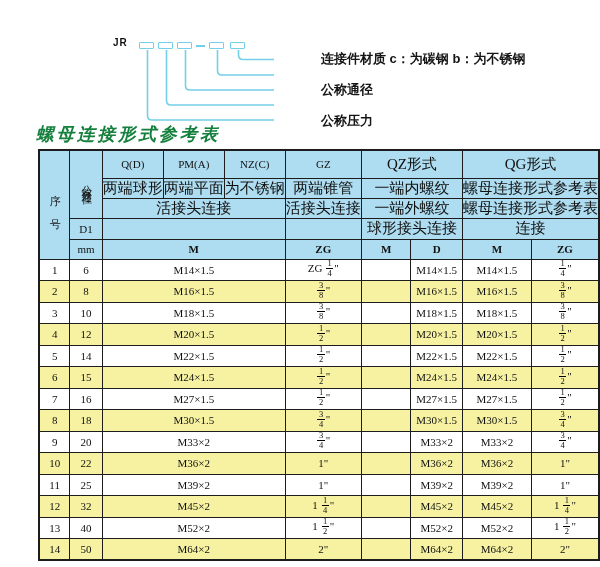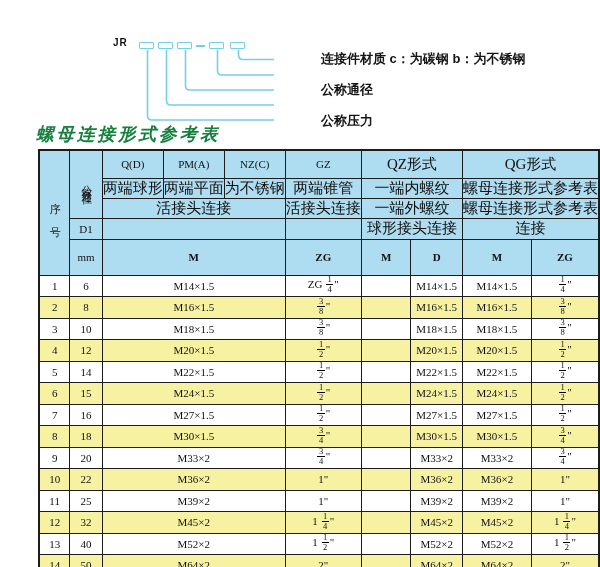--- a/index.html
+++ b/index.html
@@ -45,21 +45,21 @@
                font-family:"Liberation Serif","DejaVu Serif",serif;
                font-size:11px;padding:0;overflow:hidden;white-space:nowrap;color:#111;}
   thead td{background:var(--header-bg);}
   thead td.cn{font-size:15px;}
   thead td.code{font-size:11px;}
   thead td.bold{font-weight:bold;}
   thead tr.h1{height:28px;}
   thead tr.h2{height:20px;}
   thead tr.h3{height:20px;}
   thead tr.h4{height:21px;}
-  thead tr.h5{height:36px;}
+  thead tr.h5{height:20px;}
   tbody tr{height:21.5px;background:#ffffff;}
   tbody tr.alt{background:var(--alt-bg);}
   .vtext{writing-mode:vertical-rl;text-orientation:upright;display:inline-block;
          font-size:11px;line-height:1;}
   .vx{letter-spacing:24px;padding-top:12px;}
   .vt{letter-spacing:3px;font-size:10.5px;}
 
   
   .frac{display:inline-block;vertical-align:middle;text-align:center;
         font-size:8.5px;line-height:1.05;margin:0 1px;position:relative;top:-1px;}

